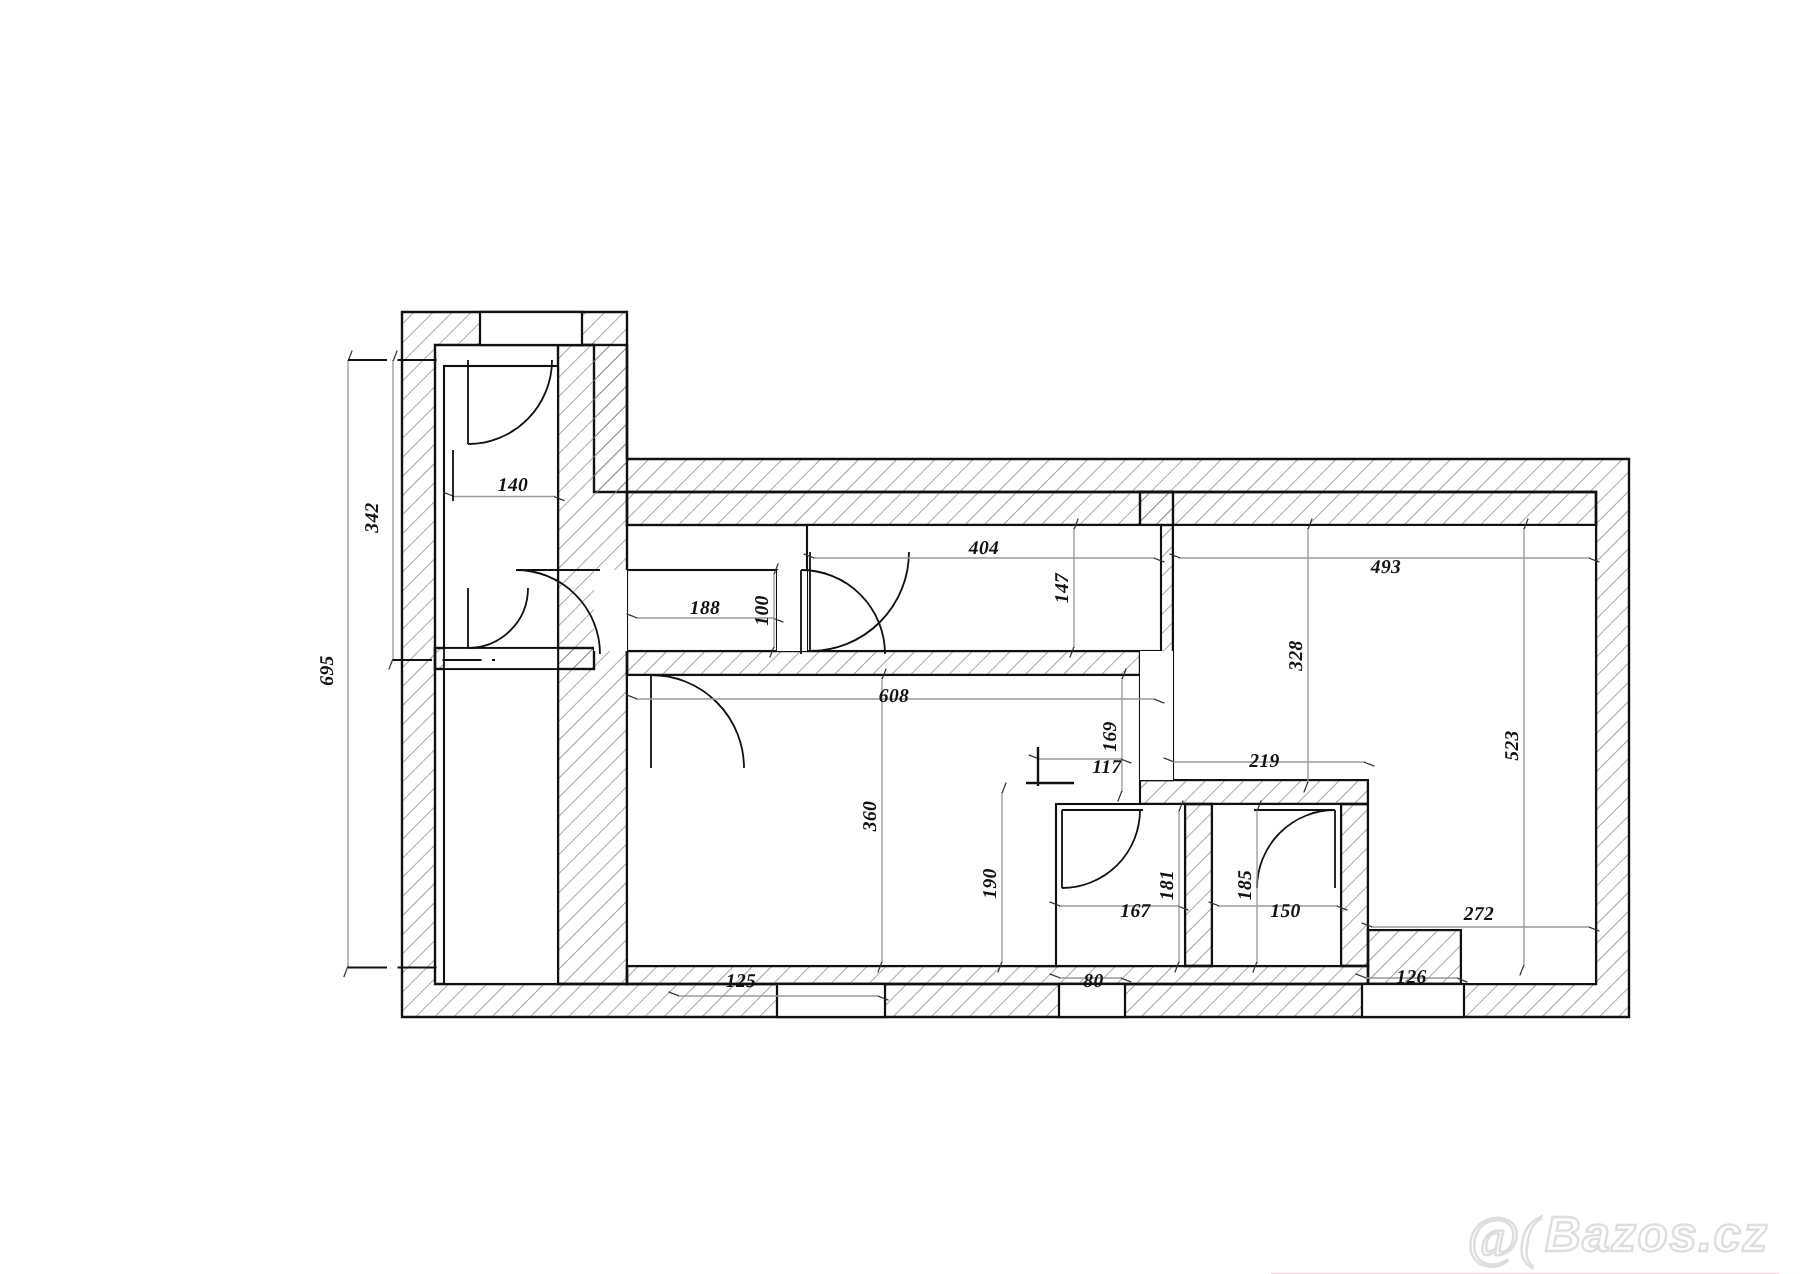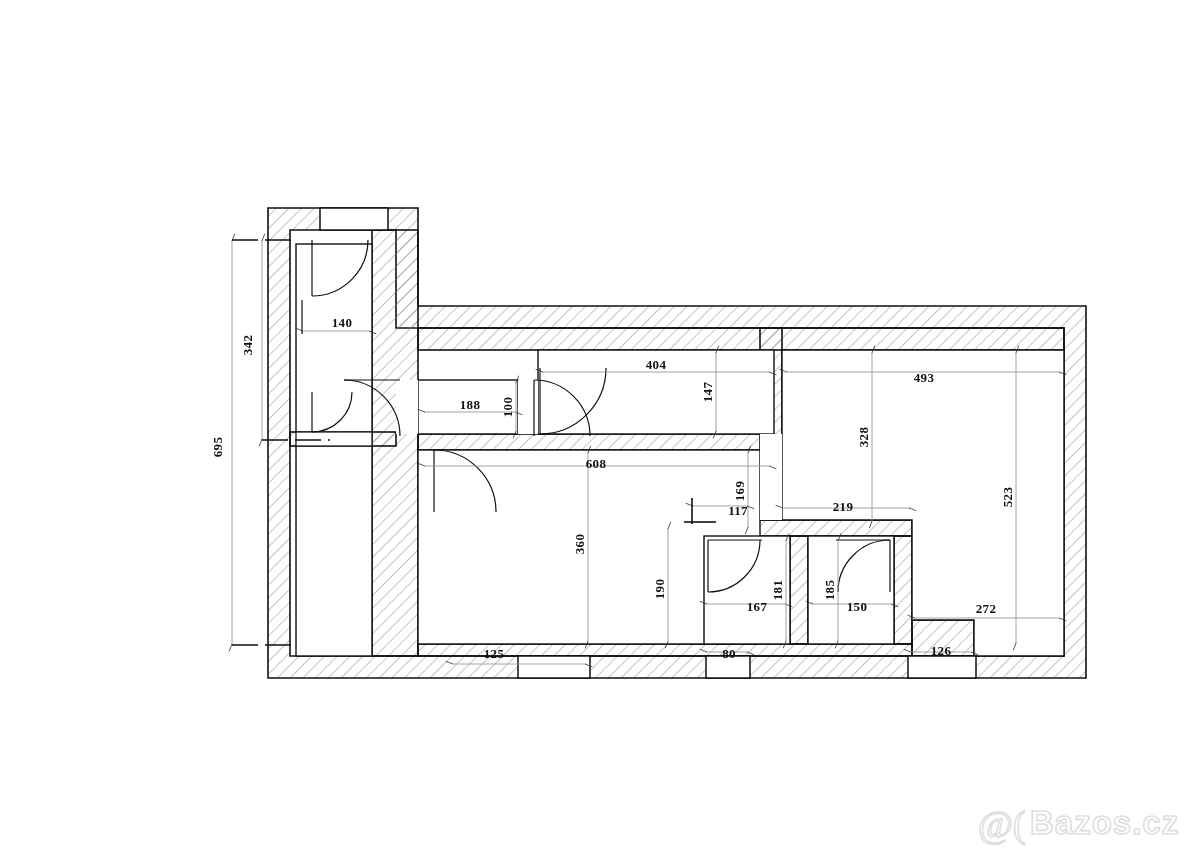--- a/index.html
+++ b/index.html
@@ -12,20 +12,21 @@
     width: 1200px;
     height: 849px;
     overflow: hidden;
     font-family: "Liberation Sans", sans-serif;
   }
   #plan-root {
     position: relative;
     width: 1200px;
     height: 849px;
     background: #be185d;
+    font-style: italic;
   }
   svg.plan {
     display: block;
     width: 1200px;
     height: 849px;
   }
   .dim-text {
     font-family: "Liberation Serif", serif;
     font-size: 13px;
     font-weight: bold;

